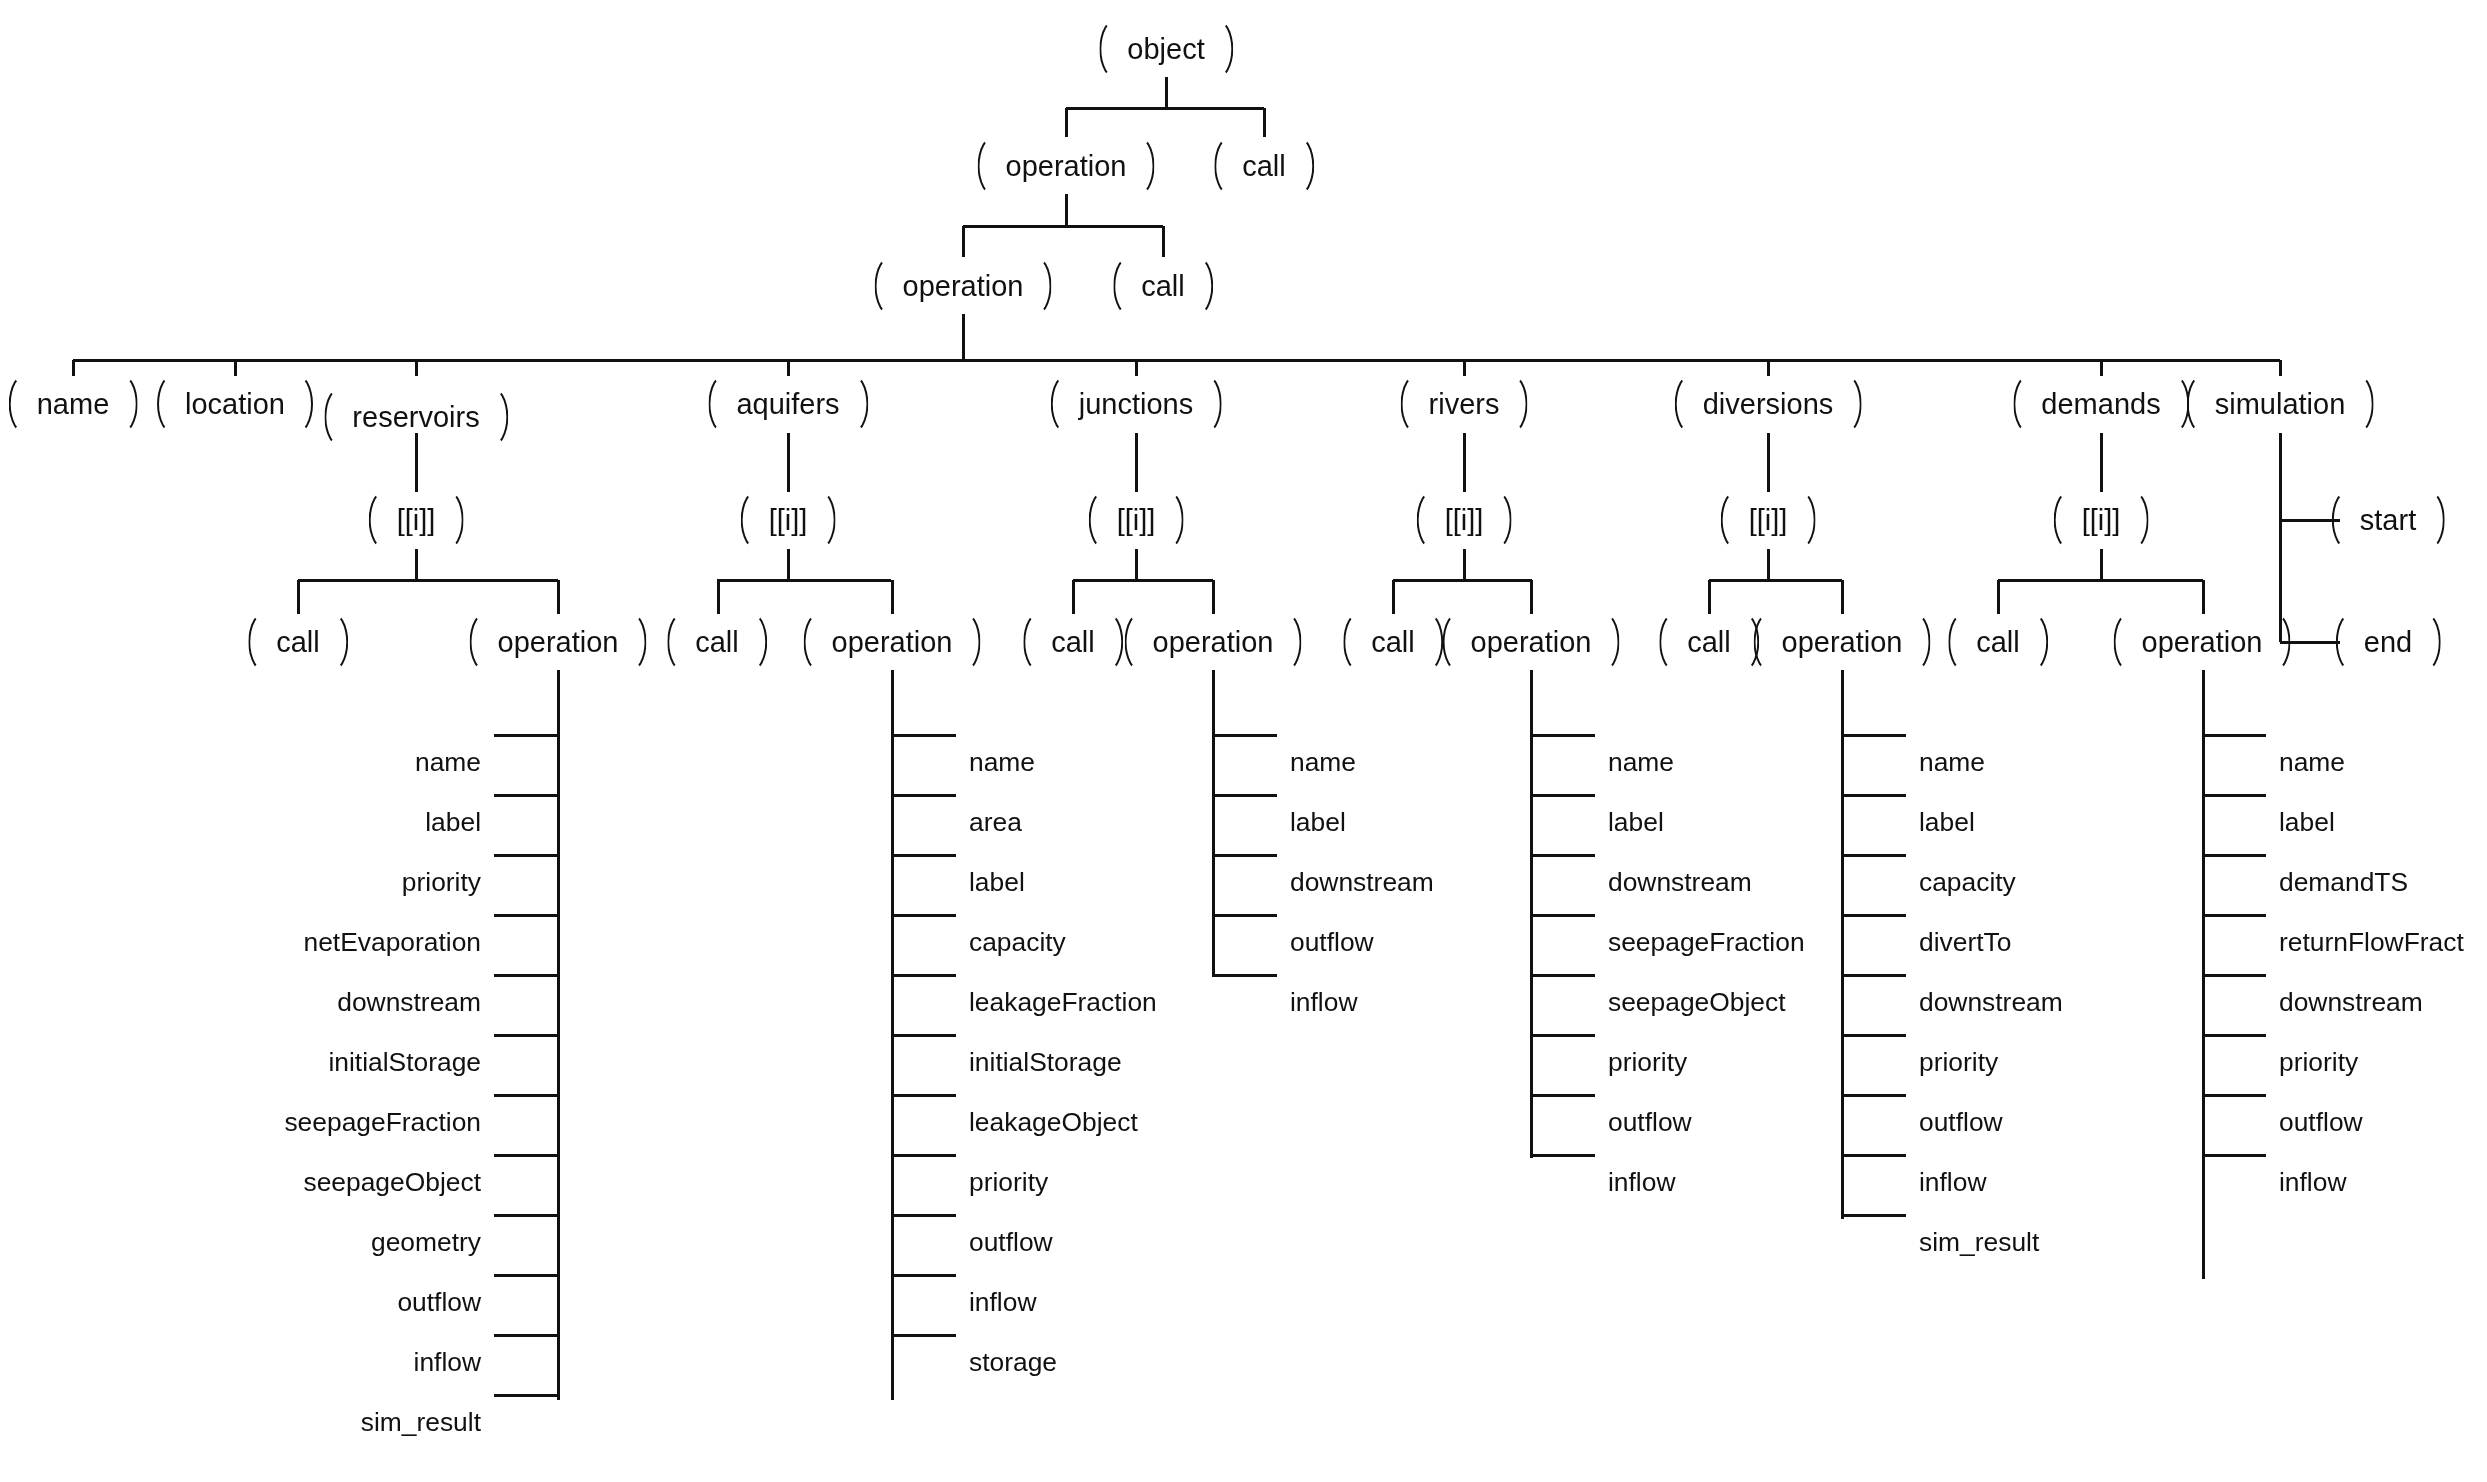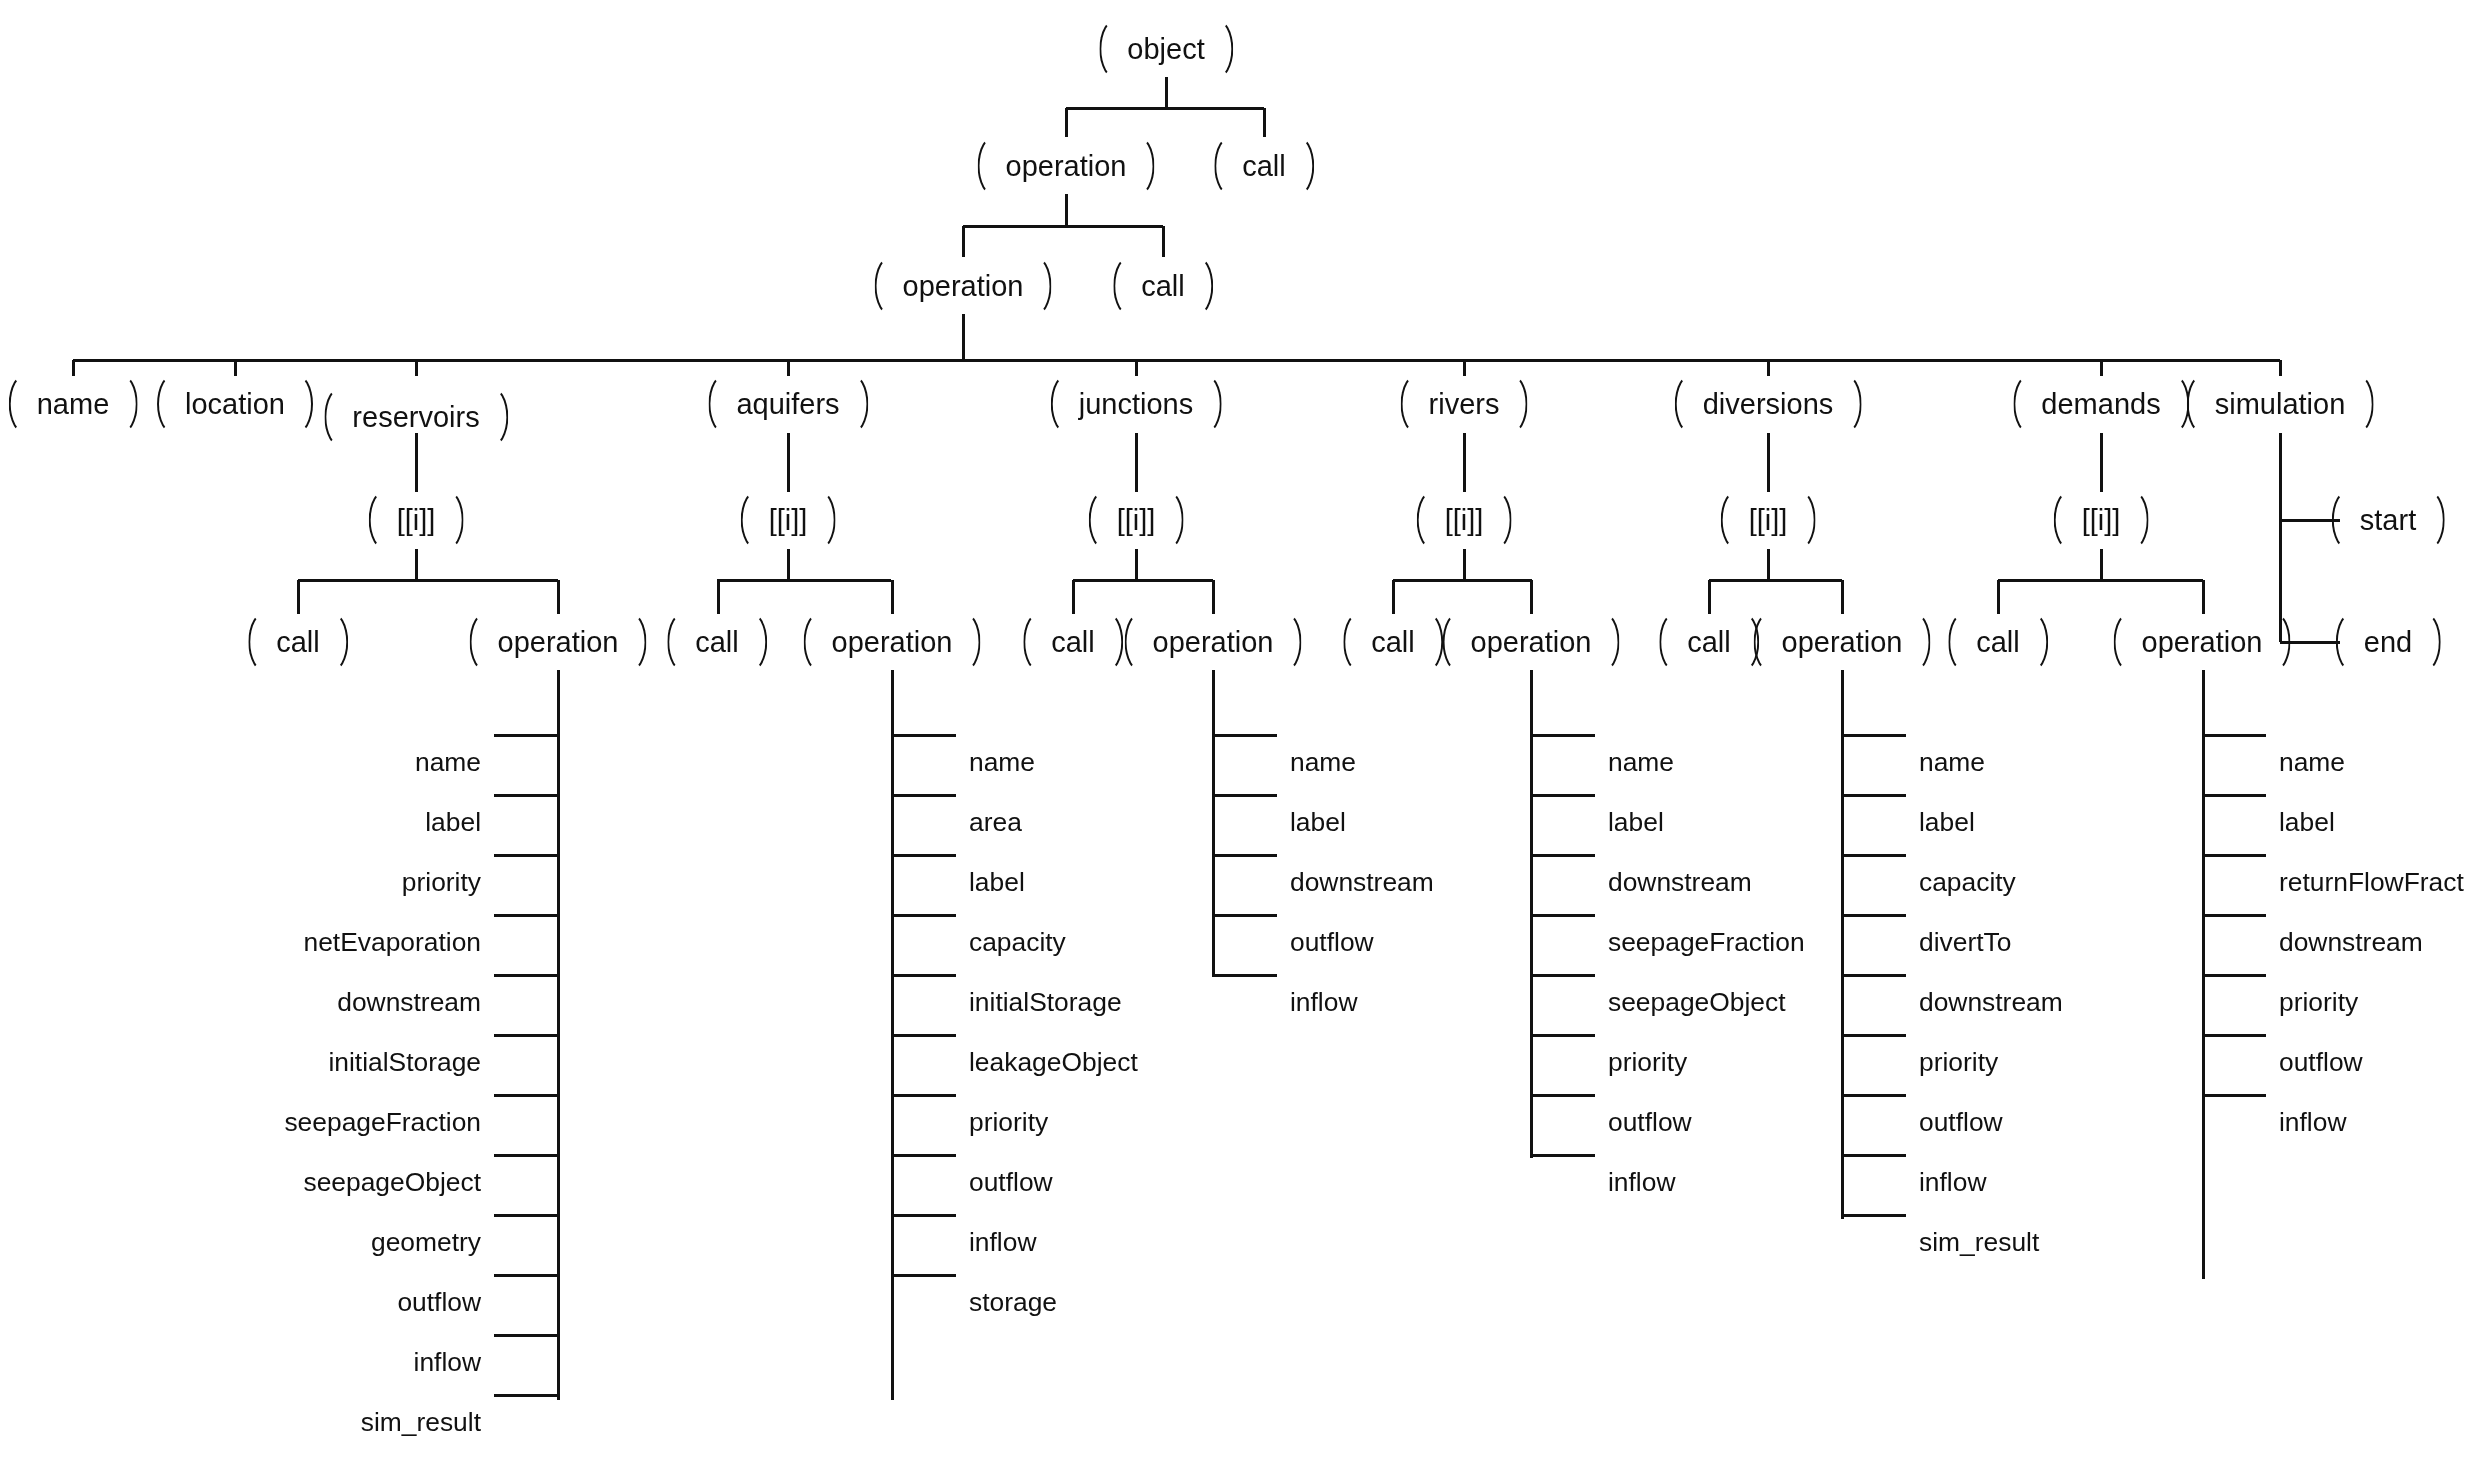--- a/index.html
+++ b/index.html
@@ -140,20 +140,21 @@
       <div class="attr-row"><span class="tick"></span><span class="attr-label">inflow</span></div>
       <div class="attr-row"><span class="tick"></span><span class="attr-label">sim_result</span></div>
     </div>
 
   <div class="attr-list right" style="left:892px;top:732px">
 
   <div class="attr-row"><span class="tick"></span><span class="attr-label">name</span></div>
       <div class="attr-row"><span class="tick"></span><span class="attr-label">area</span></div>
       <div class="attr-row"><span class="tick"></span><span class="attr-label">label</span></div>
       <div class="attr-row"><span class="tick"></span><span class="attr-label">capacity</span></div>
+      <div class="attr-row"><span class="tick"></span><span class="attr-label">leakageFraction</span></div>
       <div class="attr-row"><span class="tick"></span><span class="attr-label">initialStorage</span></div>
       <div class="attr-row"><span class="tick"></span><span class="attr-label">leakageObject</span></div>
       <div class="attr-row"><span class="tick"></span><span class="attr-label">priority</span></div>
       <div class="attr-row"><span class="tick"></span><span class="attr-label">outflow</span></div>
       <div class="attr-row"><span class="tick"></span><span class="attr-label">inflow</span></div>
       <div class="attr-row"><span class="tick"></span><span class="attr-label">storage</span></div>
     </div>
 
   <div class="attr-list right" style="left:1213px;top:732px">
 
@@ -186,20 +187,21 @@
       <div class="attr-row"><span class="tick"></span><span class="attr-label">priority</span></div>
       <div class="attr-row"><span class="tick"></span><span class="attr-label">outflow</span></div>
       <div class="attr-row"><span class="tick"></span><span class="attr-label">inflow</span></div>
       <div class="attr-row"><span class="tick"></span><span class="attr-label">sim_result</span></div>
     </div>
 
   <div class="attr-list right" style="left:2202px;top:732px">
 
   <div class="attr-row"><span class="tick"></span><span class="attr-label">name</span></div>
       <div class="attr-row"><span class="tick"></span><span class="attr-label">label</span></div>
+      <div class="attr-row"><span class="tick"></span><span class="attr-label">demandTS</span></div>
       <div class="attr-row"><span class="tick"></span><span class="attr-label">returnFlowFract</span></div>
       <div class="attr-row"><span class="tick"></span><span class="attr-label">downstream</span></div>
       <div class="attr-row"><span class="tick"></span><span class="attr-label">priority</span></div>
       <div class="attr-row"><span class="tick"></span><span class="attr-label">outflow</span></div>
       <div class="attr-row"><span class="tick"></span><span class="attr-label">inflow</span></div>
     </div>
 
 </div>
 
 

